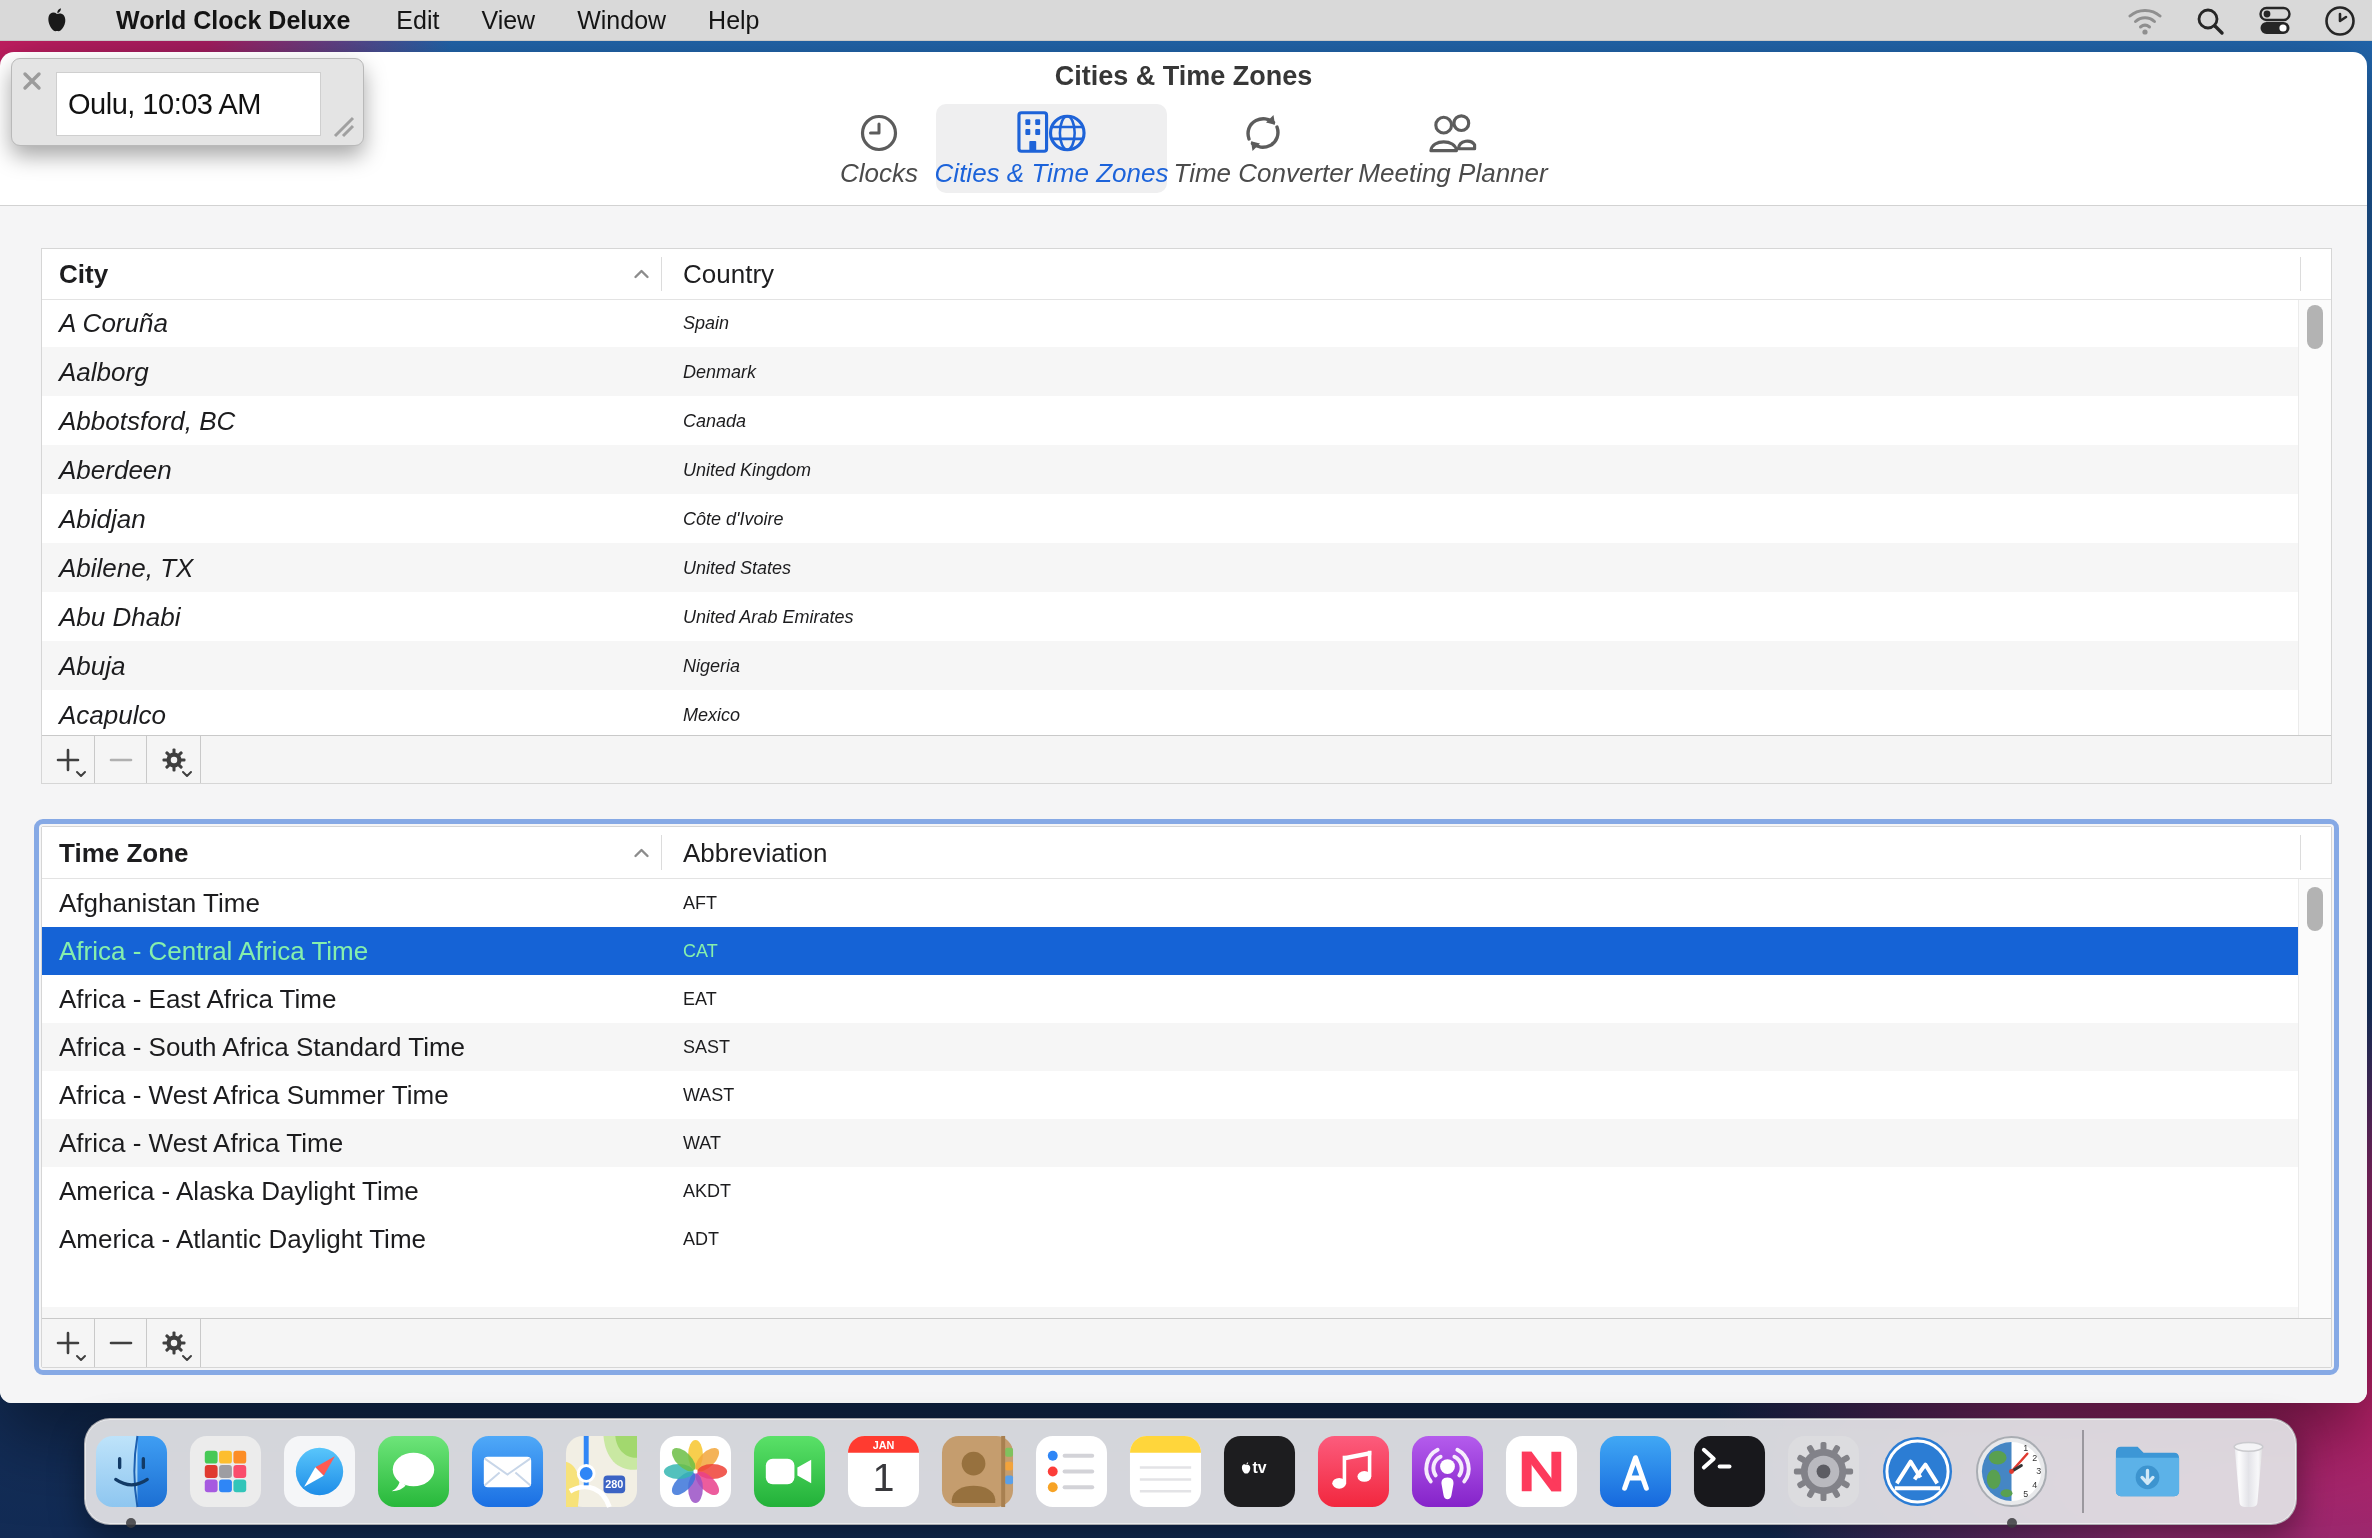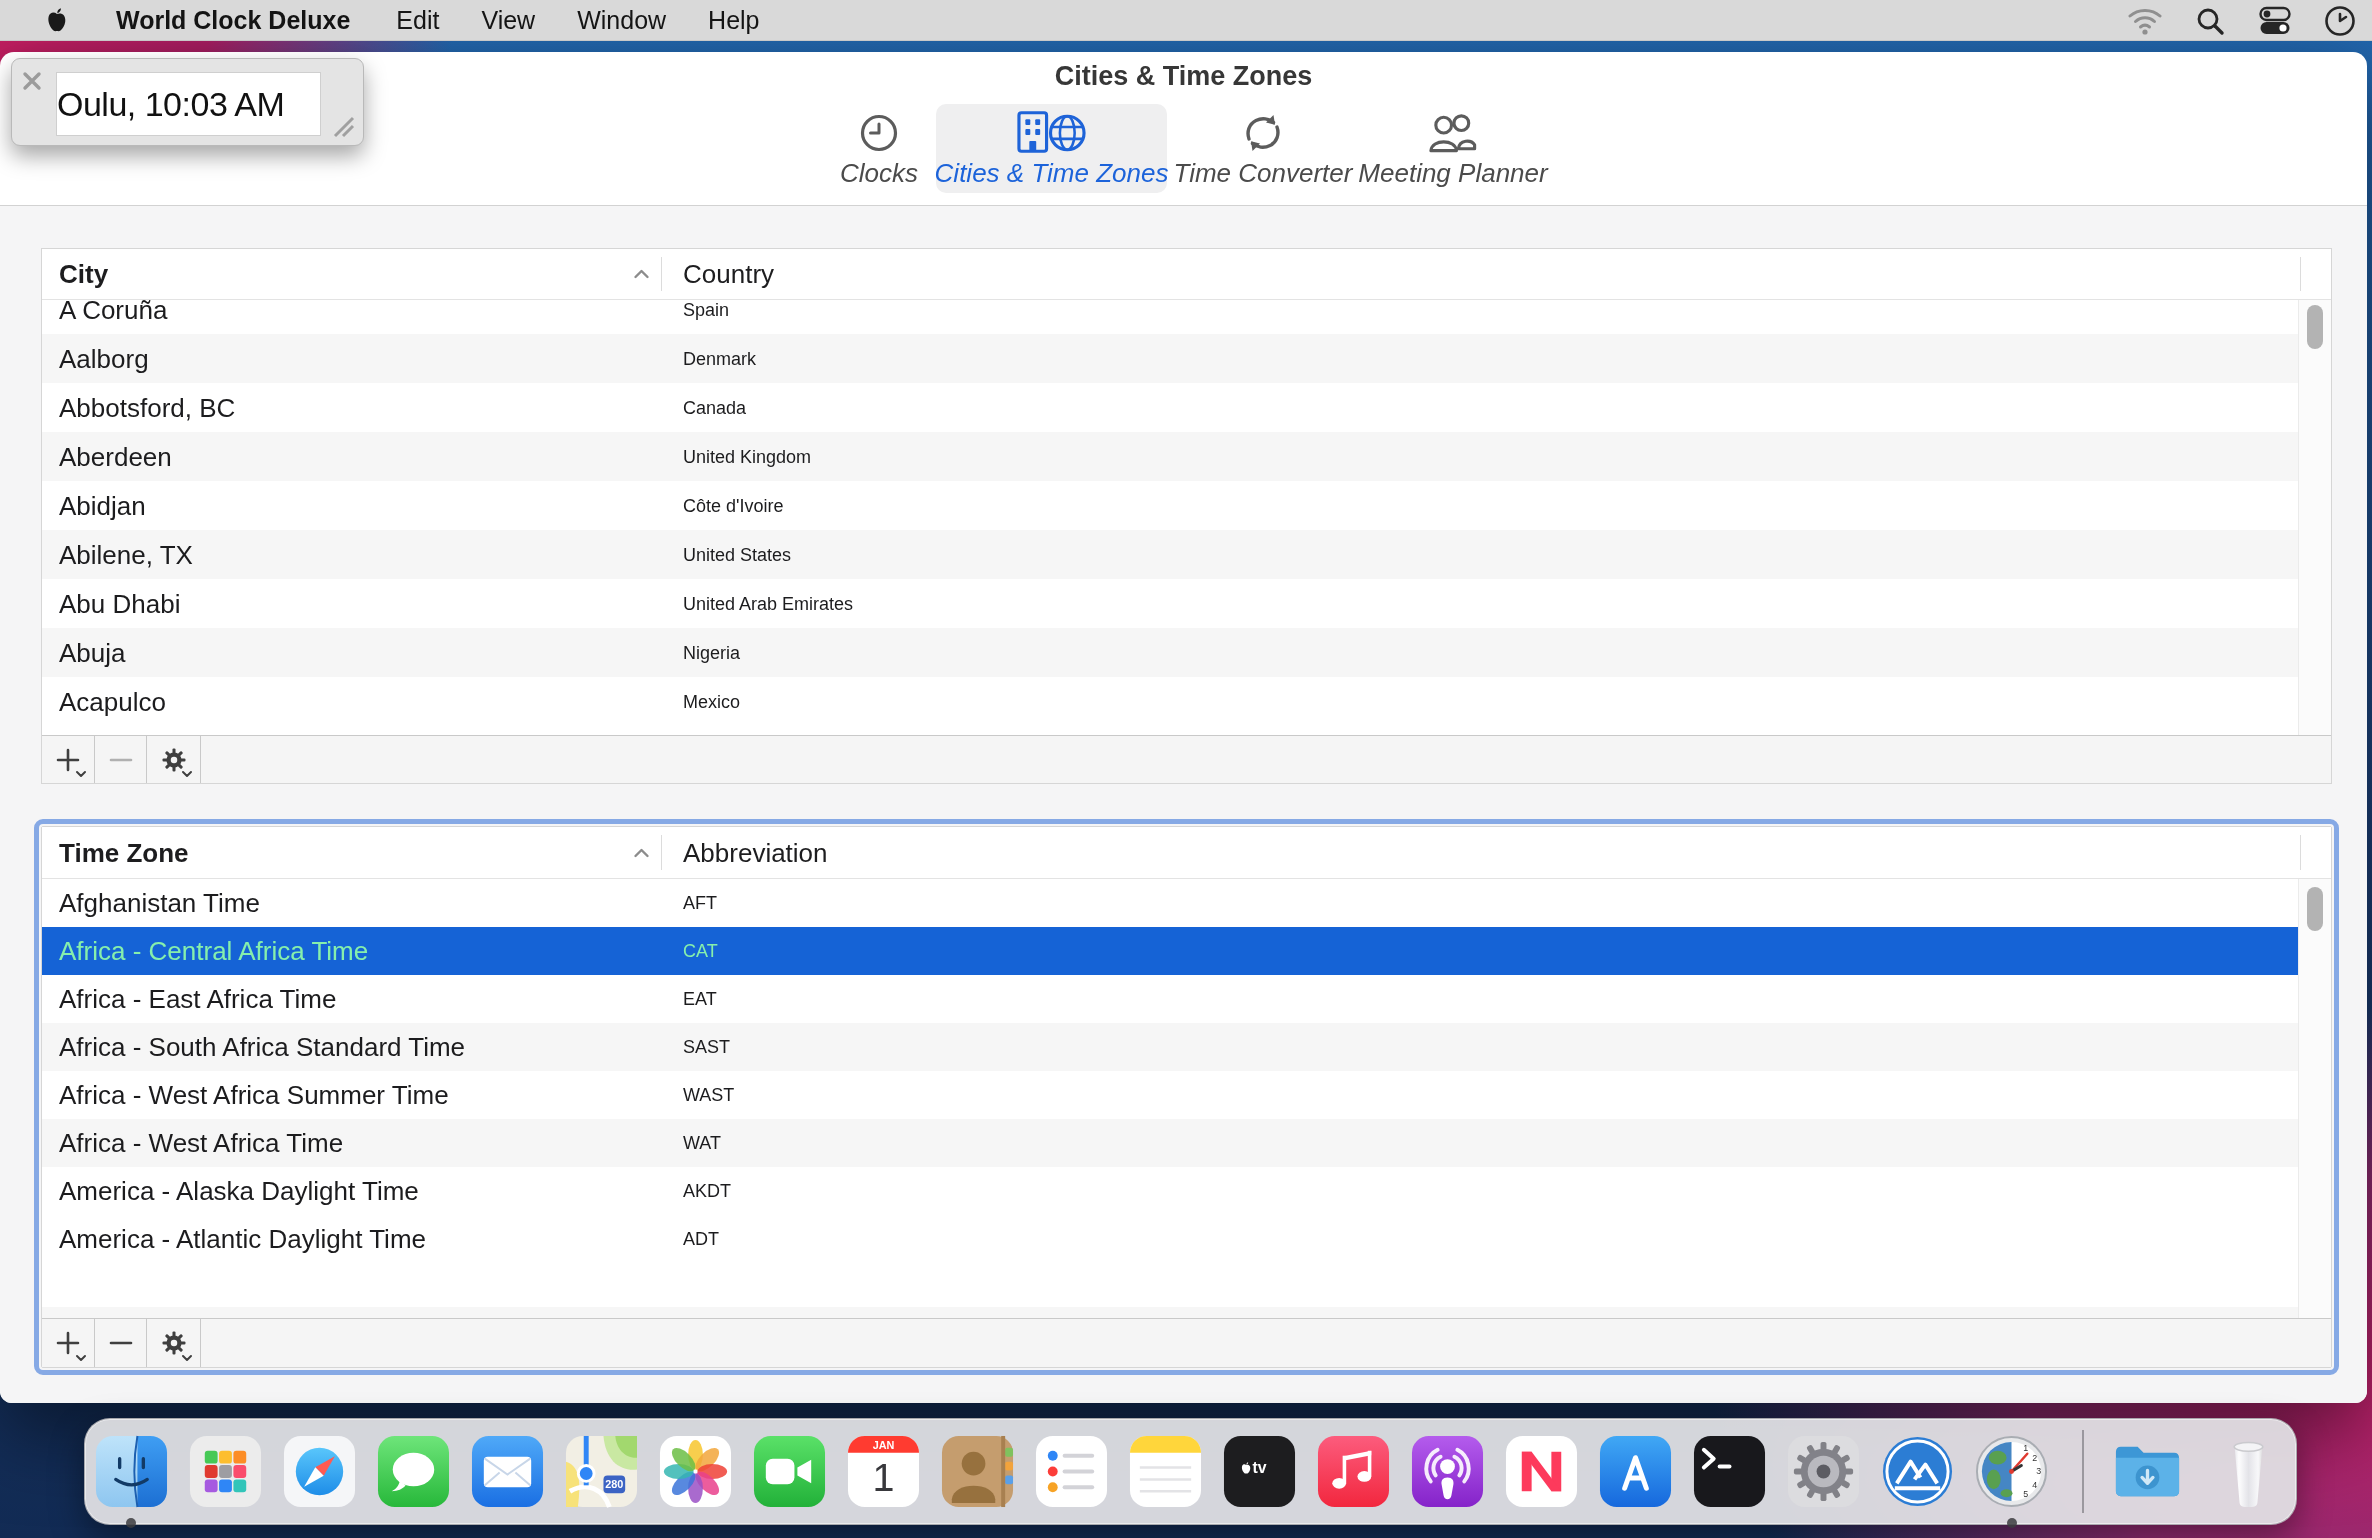--- a/index.html
+++ b/index.html
@@ -42,21 +42,21 @@
 .t-header { position:absolute; left:0; top:0; width:100%; background:#fff; border-bottom:1px solid #e3e3e3; }
 .table1 .t-header { height:51px; }
 .table2 .t-header { height:52px; }
 .t-header .h1 { position:absolute; left:17px; top:50%; transform:translateY(-50%); font-size:26px; font-weight:600; color:#1d1d1f; }
 .t-header .h2 { position:absolute; left:641px; top:50%; transform:translateY(-50%); font-size:26px; font-weight:400; color:#1d1d1f; }
 .sort-chevron { position:absolute; left:591px; top:50%; transform:translateY(-50%); }
 .hdiv { position:absolute; top:8px; bottom:8px; width:1px; background:#dcdcdc; }
 .hdiv.d1 { left:619px; }
 .hdiv.d2 { left:2258px; }
 .t-body { position:absolute; left:0; width:2258px; }
-.table1 .t-body { top:36px; }
+.table1 .t-body { top:49px;font-style:italic; }
 .table2 .t-body { top:52px; }
 .t-row { position:relative; width:2258px; }
 .table1 .t-row { height:49px; }
 .table2 .t-row { height:48px; }
 .t-row.alt { background:#f6f6f6; }
 .t-row.sel { background:#1563d6; }
 .t-row .c1 { position:absolute; left:17px; top:50%; transform:translateY(-50%); font-size:26px; color:#1c1c1e; }
 .t-row .c2 { position:absolute; left:641px; top:50%; transform:translateY(-50%); font-size:18px; color:#1c1c1e; }
 .t-row.sel .c1, .t-row.sel .c2 { color:#86efac; }
 .partial-row { position:absolute; left:0; width:2258px; height:13px; background:#f6f6f6; }
@@ -72,21 +72,21 @@
 .fbtn { position:relative; height:100%; display:flex; align-items:center; justify-content:center; border-right:1px solid #c9c9c9; }
 .fbtn.b-plus { width:53px; }
 .fbtn.b-minus { width:52px; }
 .fbtn.b-gear { width:54px; }
 .fbtn .corner-chev { position:absolute; right:7px; bottom:5px; }
 
 
 .oulu { position:absolute; left:11px; top:58px; width:353px; height:88px; background:#e4e4e4; border:1px solid #b9b9b9; border-radius:9px; box-shadow:0 10px 22px rgba(0,0,0,0.35); z-index:60; }
 .oulu .closex { position:absolute; left:9px; top:11px; }
 .oulu .field { position:absolute; left:44px; top:13px; width:265px; height:64px; background:#fff; border:1px solid #cfcfcf; display:flex; align-items:center; }
-.oulu .field span { font-size:34px; color:#111; white-space:nowrap; letter-spacing:-0.5px; }
+.oulu .field span { font-size:29px; color:#111; margin-left:11px; white-space:nowrap; letter-spacing:-0.5px; }
 .oulu .resize { position:absolute; right:8px; bottom:7px; }
 
 
 .dock { position:absolute; left:84px; top:1418px; width:2213px; height:107px; background:rgba(225,225,228,0.94); border:1px solid rgba(110,110,115,0.45); box-shadow:0 12px 34px rgba(0,0,0,0.4), inset 0 0 0 1px rgba(255,255,255,0.5); border-radius:26px; display:flex; align-items:center; padding-left:9px; z-index:40; }
 .dock-icon { width:75px; height:75px; margin-right:19px; flex:0 0 auto; position:relative; }
 .dock-icon svg { position:absolute; inset:0; }
 .dock-sep { width:2px; height:83px; background:rgba(90,90,95,0.5); margin:0 26px 0 14px; flex:0 0 auto; }
 .dock-dl { margin-right:26px; }
 .run-dot { position:absolute; width:10px; height:10px; border-radius:50%; background:rgba(60,60,64,0.85); top:1518px; z-index:41; }
 </style>

